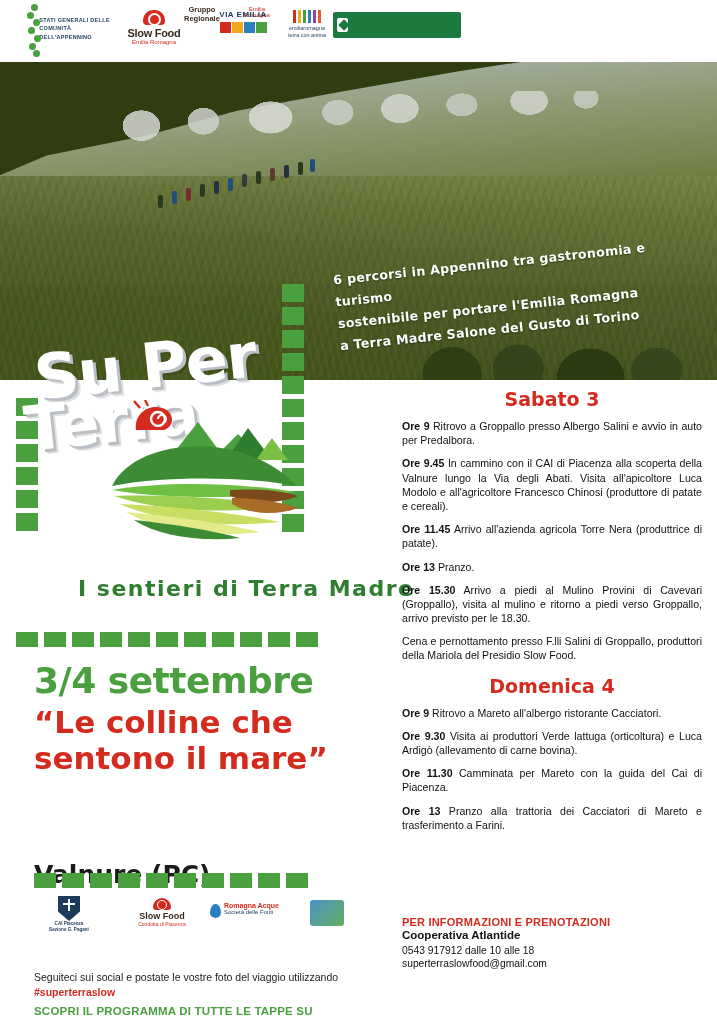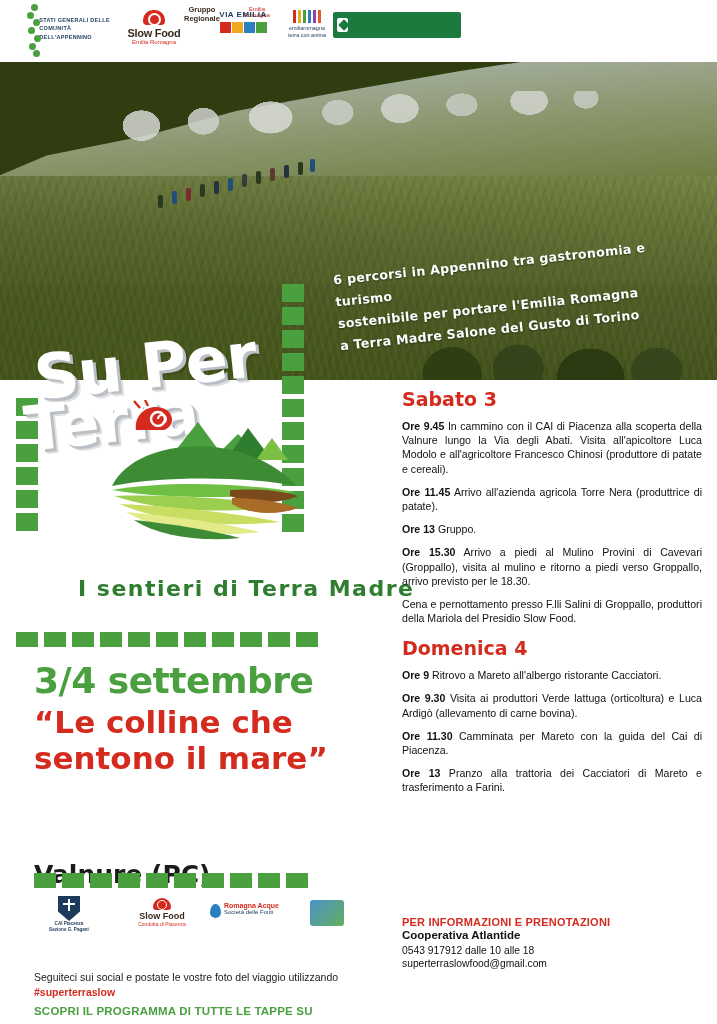--- a/index.html
+++ b/index.html
@@ -218,20 +218,21 @@
     font-size:17.5px; font-weight:bold; color:#2f7d2f;
   }
 
   
   .right-col {
     position:absolute; left:402px; top:388px; width:300px;
   }
   .day-title {
     font-size:19px; font-weight:bold; color:#d52b1e; margin-bottom:9px;
     font-family:"DejaVu Sans", sans-serif;
+    text-align:center;
   }
   .entry { font-size:10.6px; color:#111; line-height:1.34; margin-bottom:9px; text-align:justify; }
   .entry b { font-weight:bold; }
   .plain { font-size:10.6px; color:#111; line-height:1.34; margin-bottom:10px; text-align:justify; }
 
   .contact-block {
     position:absolute; left:402px; top:916px; width:300px;
   }
   .contact-title { font-size:11px; font-weight:bold; color:#d52b1e; letter-spacing:.2px;}
   .contact-l { font-size:11.5px; font-weight:bold; color:#111; line-height:1.35;}
@@ -455,30 +456,34 @@
   <div class="scopri">SCOPRI IL PROGRAMMA DI TUTTE LE TAPPE SU</div>
   <div class="url">www.slowfood.it/emilia-romagna/</div>
 </div>
 
 <div class="right-col">
 
   <div>
     <div class="day-title">Sabato 3</div>
 
     <div class="entry">
+      <b>Ore 9</b>
+      <span>Ritrovo a Groppallo presso Albergo Salini e avvio in auto per Predalbora.</span>
+    </div>
+    <div class="entry">
       <b>Ore 9.45</b>
       <span>In cammino con il CAI di Piacenza alla scoperta della Valnure lungo la Via degli Abati. Visita all'apicoltore Luca Modolo e all'agricoltore Francesco Chinosi (produttore di patate e cereali).</span>
     </div>
     <div class="entry">
       <b>Ore 11.45</b>
       <span>Arrivo all'azienda agricola Torre Nera (produttrice di patate).</span>
     </div>
     <div class="entry">
       <b>Ore 13</b>
-      <span>Gruppo.</span>
+      <span>Pranzo.</span>
     </div>
     <div class="entry">
       <b>Ore 15.30</b>
       <span>Arrivo a piedi al Mulino Provini di Cavevari (Groppallo), visita al mulino e ritorno a piedi verso Groppallo, arrivo previsto per le 18.30.</span>
     </div>
     <div class="plain">Cena e pernottamento presso F.lli Salini di Groppallo, produttori della Mariola del Presidio Slow Food.</div>
   </div>
 
   <div style="margin-top:12px">
     <div class="day-title">Domenica 4</div>

